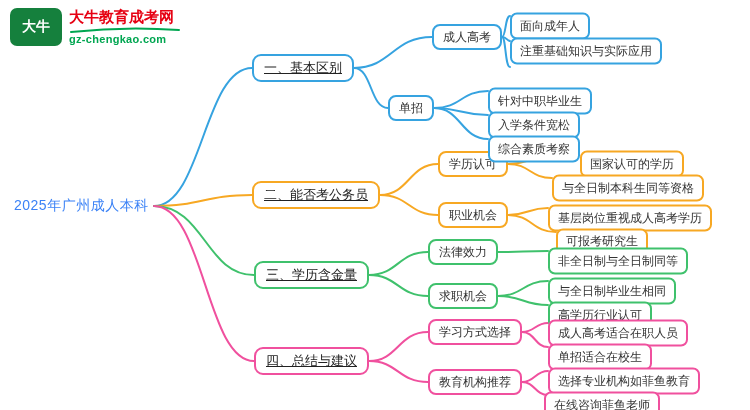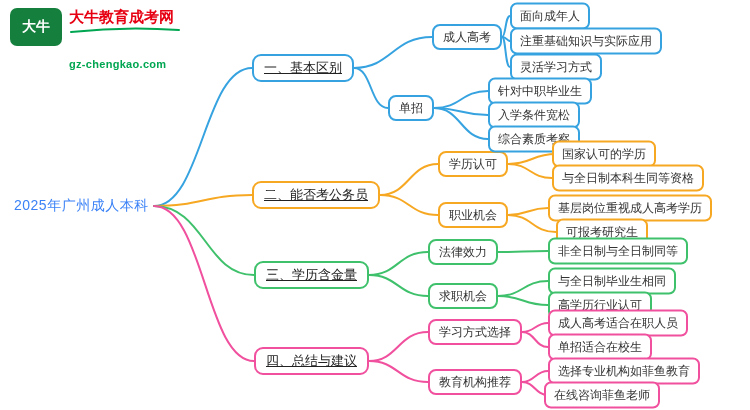--- a/index.html
+++ b/index.html
@@ -3,30 +3,30 @@
 <meta charset="utf-8">
 <style>
   html,body{margin:0;padding:0;background:#fff;}
   body{font-family:"Liberation Sans","DejaVu Sans",sans-serif;}
   .stage{position:relative;width:750px;height:410px;background:#ffffff;overflow:hidden;}
   .wires{position:absolute;left:0;top:0;width:750px;height:410px;}
   .node{position:absolute;transform:translateY(-50%);background:#fff;white-space:nowrap;color:#333;box-sizing:border-box;}
   .root{font-size:14px;color:#3b82f6;font-weight:400;letter-spacing:.5px;}
   .n1{border:2px solid;border-radius:9px;padding:4px 10px;font-size:13px;line-height:16px;color:#222;text-decoration:underline;}
   .n2{border:2px solid;border-radius:8px;padding:3px 9px;font-size:12px;line-height:16px;}
-  .n3{border:2px solid;border-radius:7px;padding:4px 8px;font-size:12px;line-height:15px;}
+  .n3{border:2px solid;border-radius:7px;padding:4px 8px;font-size:12px;line-height:15px;margin-top:10px;}
   .c-blue{border-color:#36a3e0;}
   .c-orange{border-color:#f7a823;}
   .c-green{border-color:#3fc16c;}
   .c-pink{border-color:#f0509e;}
   .logo{position:absolute;left:10px;top:8px;display:flex;align-items:flex-start;gap:7px;}
   .logo-badge{width:52px;height:38px;background:#15803d;border-radius:7px;color:#fff;display:flex;align-items:center;justify-content:center;font-weight:bold;font-size:14px;}
   .brand{color:#e60012;font-weight:bold;font-size:15px;line-height:17px;}
   .swoosh{display:block;margin:1px 0 0 0;}
-  .domain{color:#00a651;font-size:11px;line-height:13px;font-weight:bold;letter-spacing:.3px;margin-top:25px;}
+  .domain{color:#00a651;font-size:11px;line-height:13px;font-weight:bold;letter-spacing:.3px;}
 </style>
 </head>
 <body>
 
 <div class="stage">
 
   <svg class="wires" viewBox="0 0 750 410" fill="none">
     <g stroke="#36a3e0" stroke-width="2" stroke-linecap="round">
       <path d="M154,206 C202,206 204,68 252,68"></path>
       <path d="M354,68 C391,68 393,37 432,37"></path>
@@ -90,29 +90,28 @@
   <div class="node n2 c-blue" style="left:388px;top:108px;">单招</div>
   <div class="node n2 c-orange" style="left:438px;top:164px;">学历认可</div>
   <div class="node n2 c-orange" style="left:438px;top:215px;">职业机会</div>
   <div class="node n2 c-green" style="left:428px;top:252px;">法律效力</div>
   <div class="node n2 c-green" style="left:428px;top:296px;">求职机会</div>
   <div class="node n2 c-pink" style="left:428px;top:332px;">学习方式选择</div>
   <div class="node n2 c-pink" style="left:428px;top:382px;">教育机构推荐</div>
 
   <div class="node n3 c-blue" style="left:510px;top:16px;">面向成年人</div>
   <div class="node n3 c-blue" style="left:510px;top:41px;">注重基础知识与实际应用</div>
-  <div class="node n3 c-blue" style="left:510px;top:67px;">灵活学习方式</div>
   <div class="node n3 c-blue" style="left:488px;top:91px;">针对中职毕业生</div>
   <div class="node n3 c-blue" style="left:488px;top:115px;">入学条件宽松</div>
   <div class="node n3 c-blue" style="left:488px;top:139px;">综合素质考察</div>
 
-  <div class="node n3 c-orange" style="left:552px;top:154px;">国家认可的学历</div>
+  <div class="node n3 c-orange" style="left:580px;top:154px;">国家认可的学历</div>
   <div class="node n3 c-orange" style="left:552px;top:178px;">与全日制本科生同等资格</div>
   <div class="node n3 c-orange" style="left:548px;top:208px;">基层岗位重视成人高考学历</div>
-  <div class="node n3 c-orange" style="left:556px;top:232px;">可报考研究生</div>
+  <div class="node n3 c-orange" style="left:556px;top:232px;font-family:Liberation Mono, monospace;">可报考研究生</div>
 
   <div class="node n3 c-green" style="left:548px;top:251px;">非全日制与全日制同等</div>
   <div class="node n3 c-green" style="left:548px;top:281px;">与全日制毕业生相同</div>
   <div class="node n3 c-green" style="left:548px;top:305px;">高学历行业认可</div>
 
   <div class="node n3 c-pink" style="left:548px;top:323px;">成人高考适合在职人员</div>
   <div class="node n3 c-pink" style="left:548px;top:347px;">单招适合在校生</div>
   <div class="node n3 c-pink" style="left:548px;top:371px;">选择专业机构如菲鱼教育</div>
   <div class="node n3 c-pink" style="left:544px;top:395px;">在线咨询菲鱼老师</div>
 

